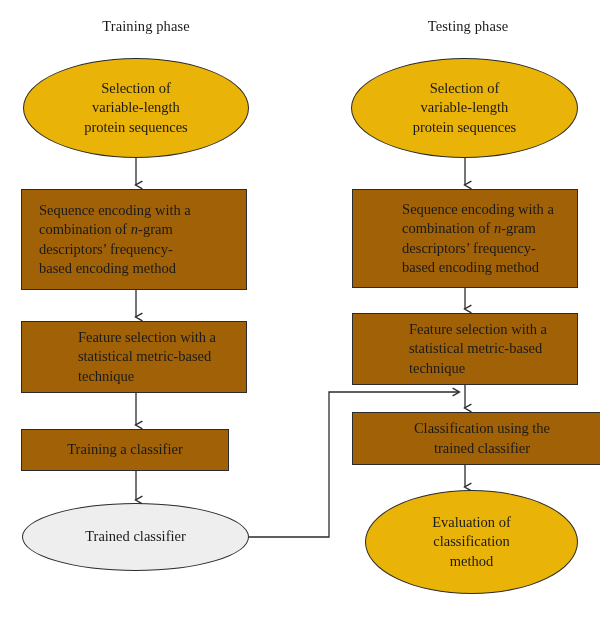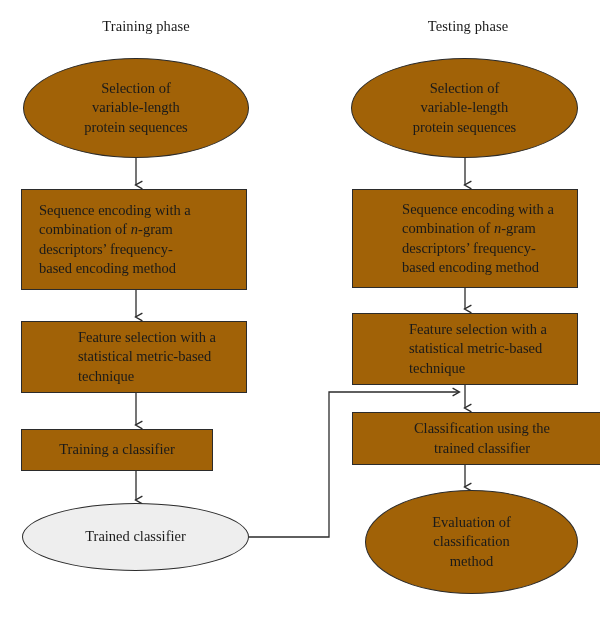--- a/index.html
+++ b/index.html
@@ -42,21 +42,21 @@
     display: flex;
     align-items: center;
     justify-content: center;
   }
   .node.rect {
     border: 1.4px solid #2b2b2b;
     background: #a16207;
   }
   .node.ellipse {
     border: 1.4px solid #2b2b2b;
-    background: #a16207;
+    background: #eab308;
     border-radius: 50%;
   }
   .node.ellipse.shaded {
     background: #eeeeee;
   }
   .node .label {
     font-size: 14.5px;
     line-height: 1.32;
     color: #1a1a1a;
     white-space: pre-line;
@@ -114,21 +114,21 @@
 descriptors’ frequency-
 based encoding method</span>
   </div>
 
   <div class="node rect" style="left:21px; top:321px; width:226px; height:72px;">
     <span class="label pad-left">Feature selection with a
 statistical metric-based
 technique</span>
   </div>
 
-  <div class="node rect" style="left:21px; top:429px; width:192px; height:42px;">
+  <div class="node rect" style="left:21px; top:429px; width:208px; height:42px;">
     <span class="label center">Training a classifier</span>
   </div>
 
   <div class="node ellipse shaded" style="left:22px; top:503px; width:227px; height:68px;">
     <span class="label center">Trained classifier</span>
   </div>
 
   <div class="node ellipse" style="left:351px; top:58px; width:227px; height:100px;">
     <span class="label center">Selection of
 variable-length

